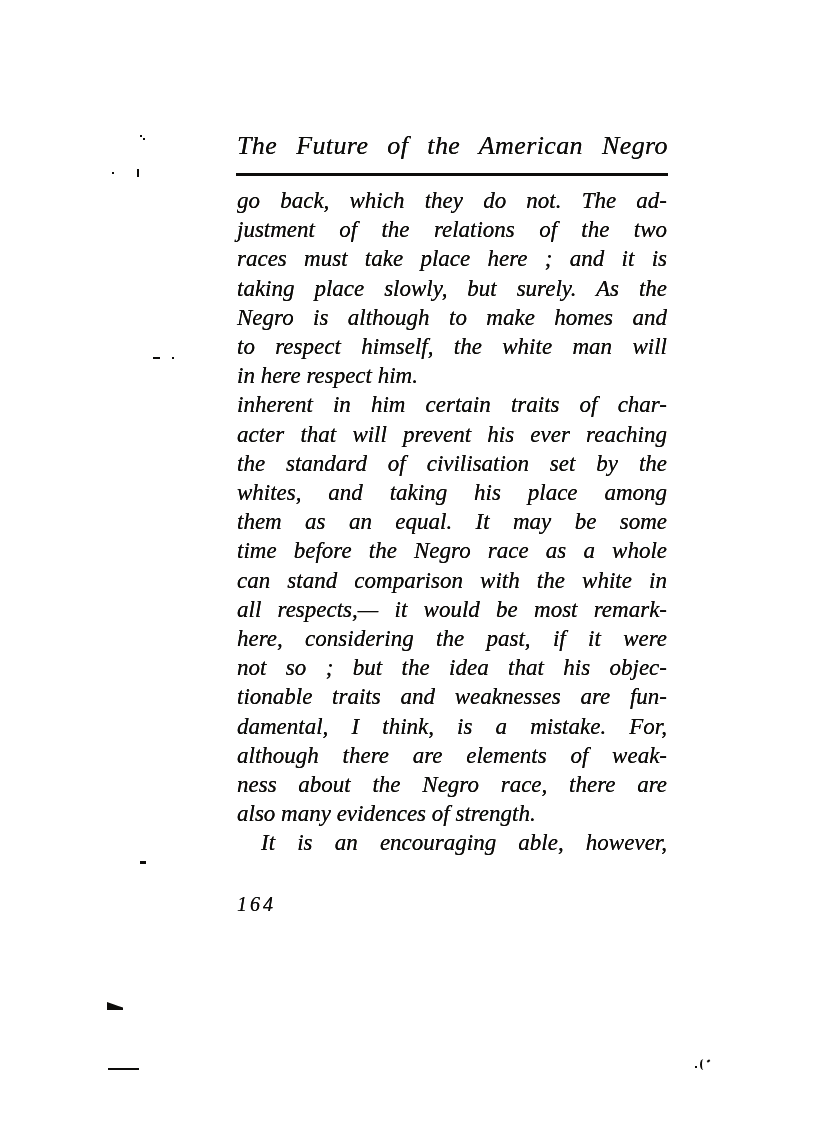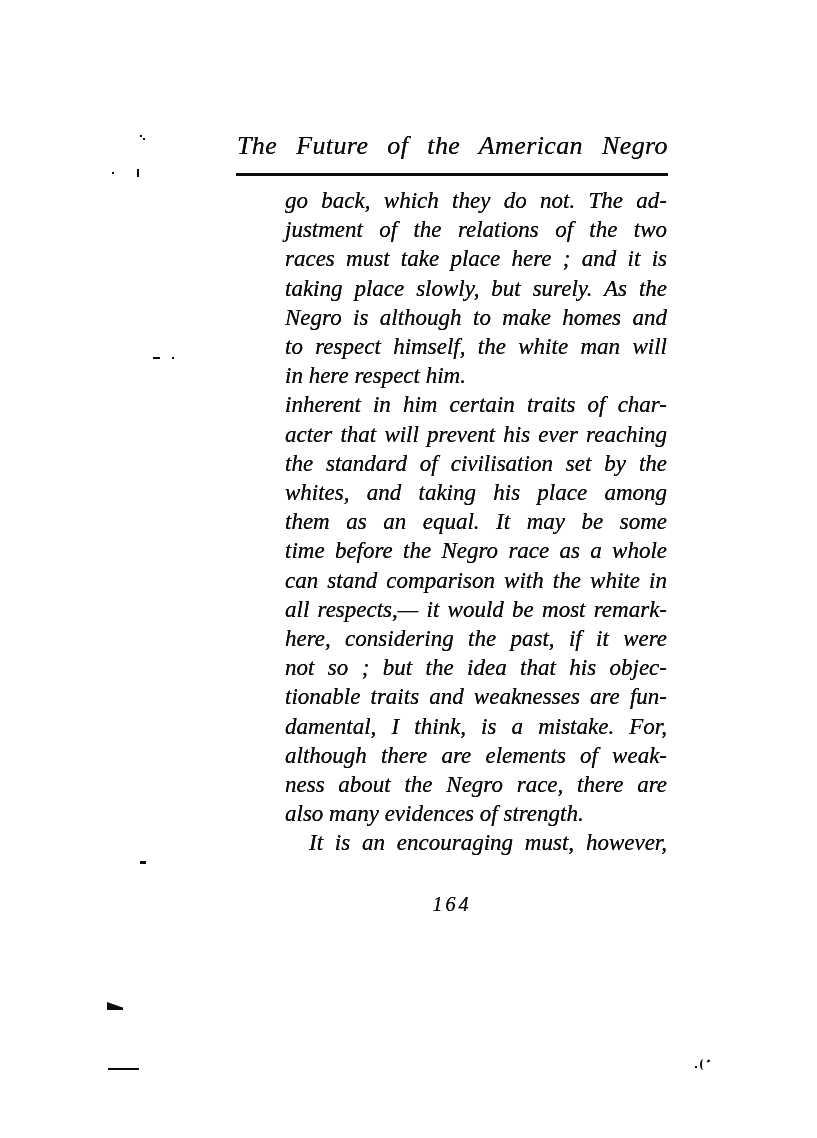--- a/index.html
+++ b/index.html
@@ -23,26 +23,26 @@
   }
   .rule{
     position:absolute;left:236px;top:173px;width:432px;height:3px;
     background:#0d0c0a;
   }
   .text{
     position:absolute;left:237px;top:186px;width:430px;
     font-size:23px;line-height:29.2px;
     text-shadow:0 0 0.4px currentColor;
   }
-  .line{text-align:left;margin-left:48px;}
+  .line{text-align:left;}
   .line.j{text-align:justify;text-align-last:justify;}
   .line.indent{text-indent:24px;}
   .pagenum{
     position:absolute;left:237px;top:893px;width:430px;
-    text-align:center;font-size:20px;letter-spacing:3px;
+    text-align:left;font-size:20px;letter-spacing:3px;
     text-shadow:0 0 0.4px currentColor;
   }
   
   .speck{position:absolute;background:#0d0c0a;}
   .blob{
     position:absolute;left:107px;top:1001px;width:16px;height:9px;
     background:#0d0c0a;
     clip-path:polygon(0 10%,40% 35%,70% 55%,100% 72%,100% 100%,0 100%);
   }
   .bottom-line{position:absolute;left:108px;top:1068px;width:31px;height:2px;background:#0d0c0a;}
@@ -76,21 +76,21 @@
     <div class="line j">time before the Negro race as a whole</div>
     <div class="line j">can stand comparison with the white in</div>
     <div class="line j">all respects,— it would be most remark-</div>
     <div class="line j">here, considering the past, if it were</div>
     <div class="line j">not so ; but the idea that his objec-</div>
     <div class="line j">tionable traits and weaknesses are fun-</div>
     <div class="line j">damental, I think, is a mistake.  For,</div>
     <div class="line j">although there are elements of weak-</div>
     <div class="line j">ness about the Negro race, there are</div>
     <div class="line">also many evidences of strength.</div>
-    <div class="line j indent">It is an encouraging must, however,</div>
+    <div class="line j indent">It is an encouraging able, however,</div>
   </div>
 
   <div class="pagenum">164</div>
 
   <div class="speck" style="left:140px;top:135px;width:2px;height:2px;"></div>
   <div class="speck" style="left:143px;top:138px;width:2px;height:2px;"></div>
   <div class="speck" style="left:112px;top:172px;width:2px;height:2px;"></div>
   <div class="speck" style="left:137px;top:169px;width:2px;height:8px;"></div>
   <div class="speck" style="left:153px;top:357px;width:7px;height:2px;"></div>
   <div class="speck" style="left:172px;top:357px;width:2px;height:2px;"></div>

